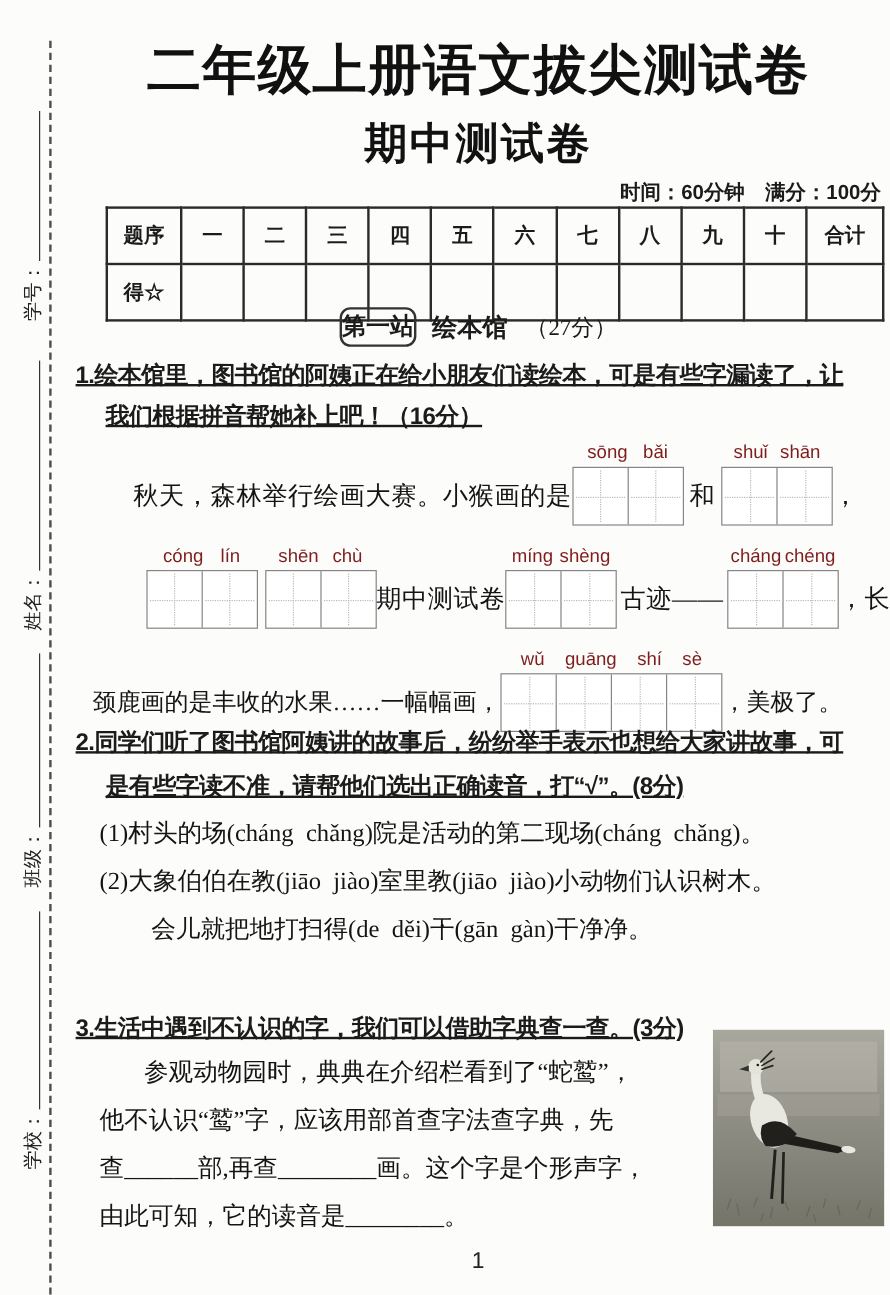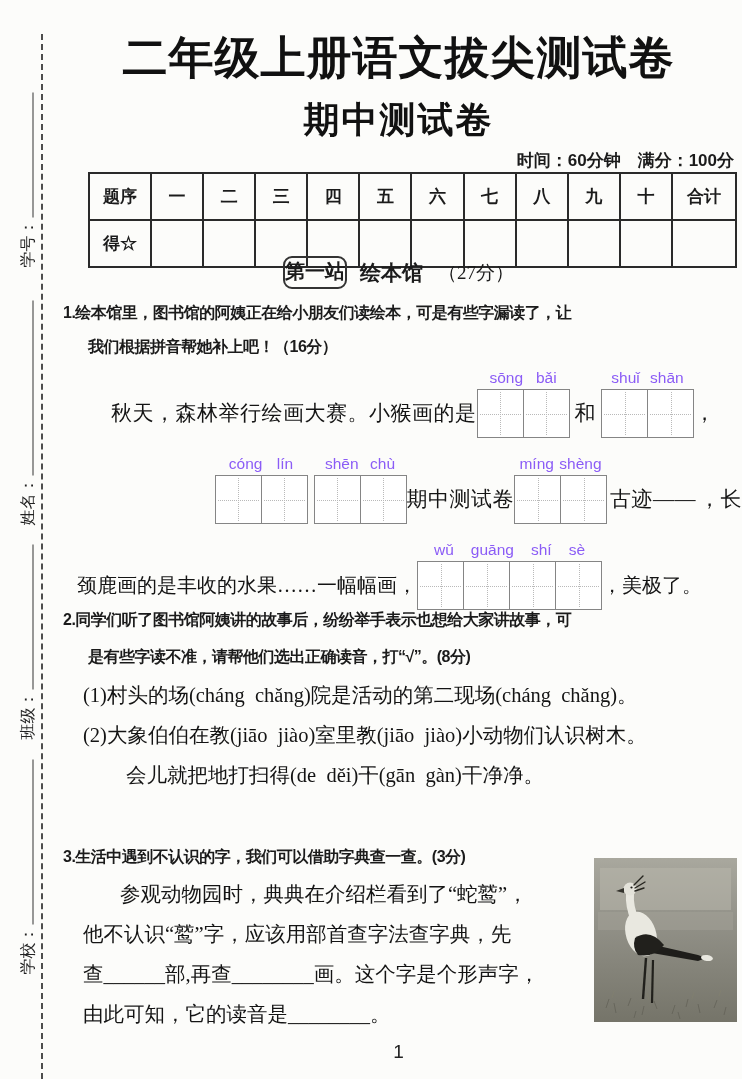--- a/index.html
+++ b/index.html
@@ -36,21 +36,21 @@
 
   
   .section-head { position:absolute; top:256px; left:55px; right:0;
                   display:flex; justify-content:center; align-items:center; }
   .badge { border:2px solid #333; border-radius:9px; padding:0 0 2px;
            font-size:20px; font-weight:800; }
   .sec-name { font-size:21px; font-weight:800; margin-left:13px; }
   .sec-points { font-family:"Liberation Serif", serif; font-size:19px; margin-left:15px; }
 
   
-  .hei { font-size:16px; font-weight:600; line-height:34px; letter-spacing:-0.5px; white-space:pre; }
+  .hei { font-size:20px; font-weight:600; line-height:34px; letter-spacing:-0.5px; white-space:pre;text-decoration:underline; }
   .hei2 { line-height:37px; }
   .kai { font-family:"Liberation Serif", serif; font-size:20.5px; color:#141414;
          line-height:40px; white-space:pre; }
   .ind1 { padding-left:20px; }
   .ind2 { padding-left:63px; }
   .indent-hang { padding-left:25px; }
 
   .q1 { position:absolute; top:296px; left:63px; width:679px; }
   .q2 { position:absolute; top:601px; left:63px; width:679px; }
   .q3 { position:absolute; top:840px; left:63px; width:679px; }
@@ -58,21 +58,21 @@
   
   .fill-row { display:flex; align-items:flex-end; }
   .rowA { margin-left:48px; margin-top:2px; }
   .rowB { margin-left:28px; margin-top:14px;justify-content:flex-end; }
   .rowC { margin-left:14px; margin-top:14px; }
   .kt { font-family:"Liberation Serif", serif; font-size:21px; letter-spacing:0.5px;
         color:#141414; padding-bottom:11px; white-space:pre; }
   .rowC .kt { font-size:20px; letter-spacing:0; }
   .blank { display:inline-flex; flex-direction:column; align-items:center; }
   .pinyin { display:flex; width:100%; justify-content:space-evenly; align-items:flex-end;
-            height:21px; font-size:15.5px; color:#8b5cf6; padding-bottom:2px; }
+            height:21px; font-size:15.5px; color:#7f1d1d; padding-bottom:2px; }
   .tian { display:flex; border:1.6px solid #858585; background:#fff; }
   .cell { width:45px; height:47px; position:relative; border-right:1.6px solid #858585; }
   .cell:last-child { border-right:none; }
   .cell::before { content:""; position:absolute; left:50%; top:2px; bottom:2px; border-left:1px dotted #b9b9b9; }
   .cell::after  { content:""; position:absolute; top:50%; left:2px; right:2px; border-top:1px dotted #b9b9b9; }
   .gap6 { width:6px; }
 
   
   .dot { position:relative; }
   .dot::after { content:"•"; position:absolute; left:50%; transform:translateX(-50%);
@@ -225,20 +225,30 @@
         <span class="pinyin">
             <span>míng</span>
             <span>shèng</span>
           </span>
         <span class="tian">
             <span class="cell"></span>
             <span class="cell"></span>
           </span>
       </span>
       <span class="kt" style="padding-left:3px;padding-right:3px;">古迹——</span>
+      <span class="blank">
+        <span class="pinyin">
+            <span>cháng</span>
+            <span>chéng</span>
+          </span>
+        <span class="tian">
+            <span class="cell"></span>
+            <span class="cell"></span>
+          </span>
+      </span>
       <span class="kt">，长</span>
     </div>
 
     <div class="fill-row rowC">
       <span class="kt">颈鹿画的是丰收的水果……一幅幅画，</span>
       <span class="blank">
         <span class="pinyin">
             <span>wǔ</span>
             <span>guāng</span>
             <span>shí</span>

